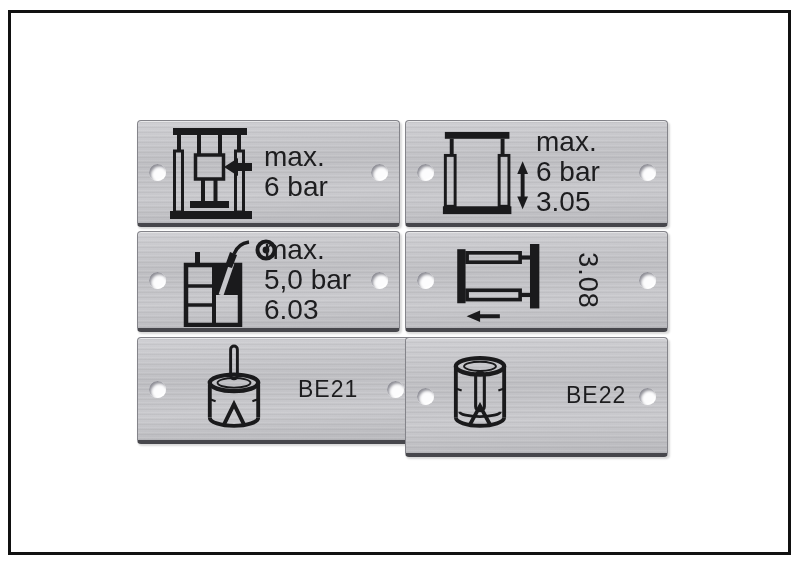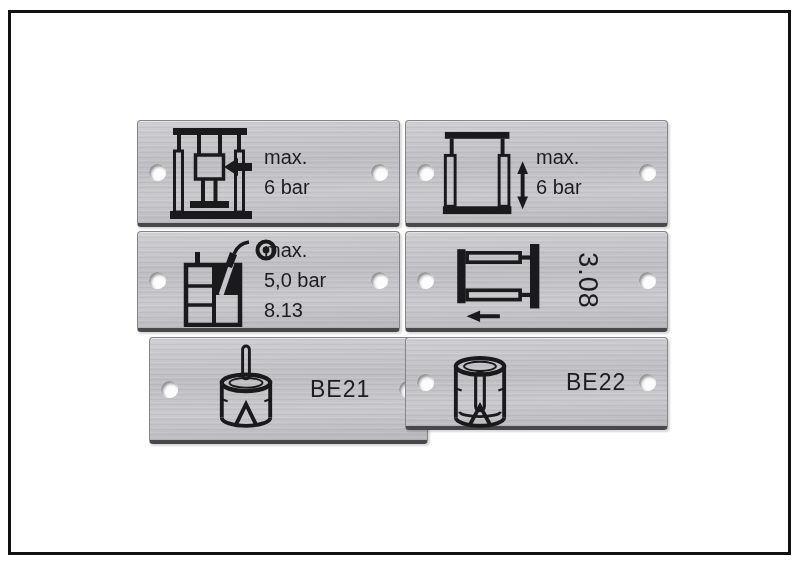--- a/index.html
+++ b/index.html
@@ -28,21 +28,21 @@
     box-shadow: inset 2px 2.5px 3px #8e8e96, inset -1px -1.5px 1px rgba(255,255,255,0.95);
   }
   .hole.hl{left:11px;}
   .hole.hr{right:11px;}
   .icon{position:absolute;line-height:0;}
   .icon svg{display:block;}
   .ink{fill:#1a1a1c;}
   .stroke{fill:none;stroke:#1a1a1c;}
   .lines{
     position:absolute;left:126px;top:50%;transform:translateY(-50%);
-    font-size:20px;line-height:30px;color:#1d1d1f;white-space:nowrap;
+    font-size:28px;line-height:30px;color:#1d1d1f;white-space:nowrap;
   }
   .p2 .lines{left:130px;}
   .rot-wrap{
     position:absolute;left:152px;top:0;width:58px;height:100%;
     display:flex;align-items:center;justify-content:center;
   }
   .rot-wrap span{
     transform:rotate(90deg);font-size:27px;letter-spacing:1px;
     color:#1d1d1f;white-space:nowrap;
   }
@@ -96,20 +96,21 @@
         <rect class="stroke" stroke-width="3" x="63.5" y="27" width="10" height="52"></rect>
         <rect class="ink" x="6" y="79" width="70" height="8"></rect>
         <rect class="ink" x="85.5" y="45" width="4" height="25"></rect>
         <polygon class="ink" points="87.5,33 82,46 93,46"></polygon>
         <polygon class="ink" points="87.5,82 82,69 93,69"></polygon>
       </svg>
     </div>
     <div class="lines">
       <div>max.</div>
       <div>6 bar</div>
+      <div>3.05</div>
     </div>
   </div>
 
   <div class="plate p3" style="left:137px;top:231px;width:263px;height:101px;">
     <span class="hole hl"></span>
     <span class="hole hr"></span>
     <div class="icon" style="left:44px;top:7px;">
       <svg width="95" height="88" viewBox="0 0 95 88">
         <rect class="stroke" stroke-width="4.5" x="4" y="26" width="54" height="60"></rect>
         <line class="stroke" stroke-width="4" x1="32" y1="26" x2="32" y2="86"></line>
@@ -120,21 +121,21 @@
         <line x1="39" y1="56" x2="50" y2="24" stroke="#c6c6ca" stroke-width="5"></line>
         <polygon class="ink" points="43,27 48,13 55,16 50,29"></polygon>
         <path class="stroke" stroke-width="3.5" d="M52,15 C55,7 60,4 67,3"></path>
         <circle class="stroke" stroke-width="4" cx="84" cy="11" r="8.5"></circle>
         <circle class="ink" cx="84" cy="11" r="3.4"></circle>
       </svg>
     </div>
     <div class="lines">
       <div>max.</div>
       <div>5,0 bar</div>
-      <div>8.13</div>
+      <div>6.03</div>
     </div>
   </div>
 
   <div class="plate p4" style="left:405px;top:231px;width:263px;height:101px;">
     <span class="hole hl"></span>
     <span class="hole hr"></span>
     <div class="icon" style="left:48px;top:12px;">
       <svg width="100" height="79" viewBox="0 0 96 76">
         <rect class="ink" x="3" y="5" width="8" height="52"></rect>
         <rect class="stroke" stroke-width="3.5" x="12.5" y="8.5" width="51" height="9"></rect>
@@ -143,42 +144,42 @@
         <rect class="ink" x="63" y="47" width="10" height="4"></rect>
         <rect class="ink" x="73" y="0" width="9" height="62"></rect>
         <polygon class="ink" points="12,69.5 25,64 25,67.5 44,67.5 44,71.5 25,71.5 25,75"></polygon>
       </svg>
     </div>
     <div class="rot-wrap">
       <span>3.08</span>
     </div>
   </div>
 
-  <div class="plate p5" style="left:137px;top:337px;width:279px;height:107px;margin-left:12px;">
+  <div class="plate p5" style="left:137px;top:337px;width:279px;height:107px;">
     <span class="hole hl"></span>
     <span class="hole hr"></span>
     <div class="icon" style="left:66px;top:6px;">
       <svg width="60" height="95" viewBox="0 0 62 98">
         <rect class="stroke" stroke-width="3" x="27.5" y="2" width="7" height="34" rx="3.5"></rect>
         <ellipse class="stroke" stroke-width="4.5" cx="31" cy="40" rx="25" ry="8.5"></ellipse>
         <ellipse class="stroke" stroke-width="2" cx="31" cy="40" rx="17" ry="5"></ellipse>
         <line class="stroke" stroke-width="4" x1="6" y1="42" x2="6" y2="76"></line>
         <line class="stroke" stroke-width="4" x1="56" y1="42" x2="56" y2="76"></line>
         <line class="stroke" stroke-width="2.2" x1="6" y1="57" x2="12" y2="59"></line>
         <line class="stroke" stroke-width="2.2" x1="56" y1="57" x2="50" y2="59"></line>
         <path class="stroke" stroke-width="4" d="M6,76 A25,8.5 0 0 0 56,76"></path>
         <path class="stroke" stroke-width="4" d="M21,82.5 L31,62 L41,82.5"></path>
       </svg>
     </div>
     <div class="be-label">
       <span>BE21</span>
     </div>
   </div>
 
-  <div class="plate p6" style="left:405px;top:337px;width:263px;height:93px;">
+  <div class="plate p6" style="left:405px;top:337px;width:263px;height:120px;">
     <span class="hole hl"></span>
     <span class="hole hr"></span>
     <div class="icon" style="left:44px;top:10px;">
       <svg width="60" height="85" viewBox="0 0 62 88">
         <ellipse class="stroke" stroke-width="4.5" cx="31" cy="19" rx="25" ry="8.5"></ellipse>
         <ellipse class="stroke" stroke-width="2" cx="31" cy="19" rx="16.5" ry="4.8"></ellipse>
         <rect class="stroke" stroke-width="3.2" x="26.5" y="25" width="9" height="40" rx="4.5"></rect>
         <path class="stroke" stroke-width="3" d="M10,66 A21,5 0 0 0 52,66"></path>
         <line class="stroke" stroke-width="4" x1="6" y1="19" x2="6" y2="72"></line>
         <line class="stroke" stroke-width="4" x1="56" y1="19" x2="56" y2="72"></line>

